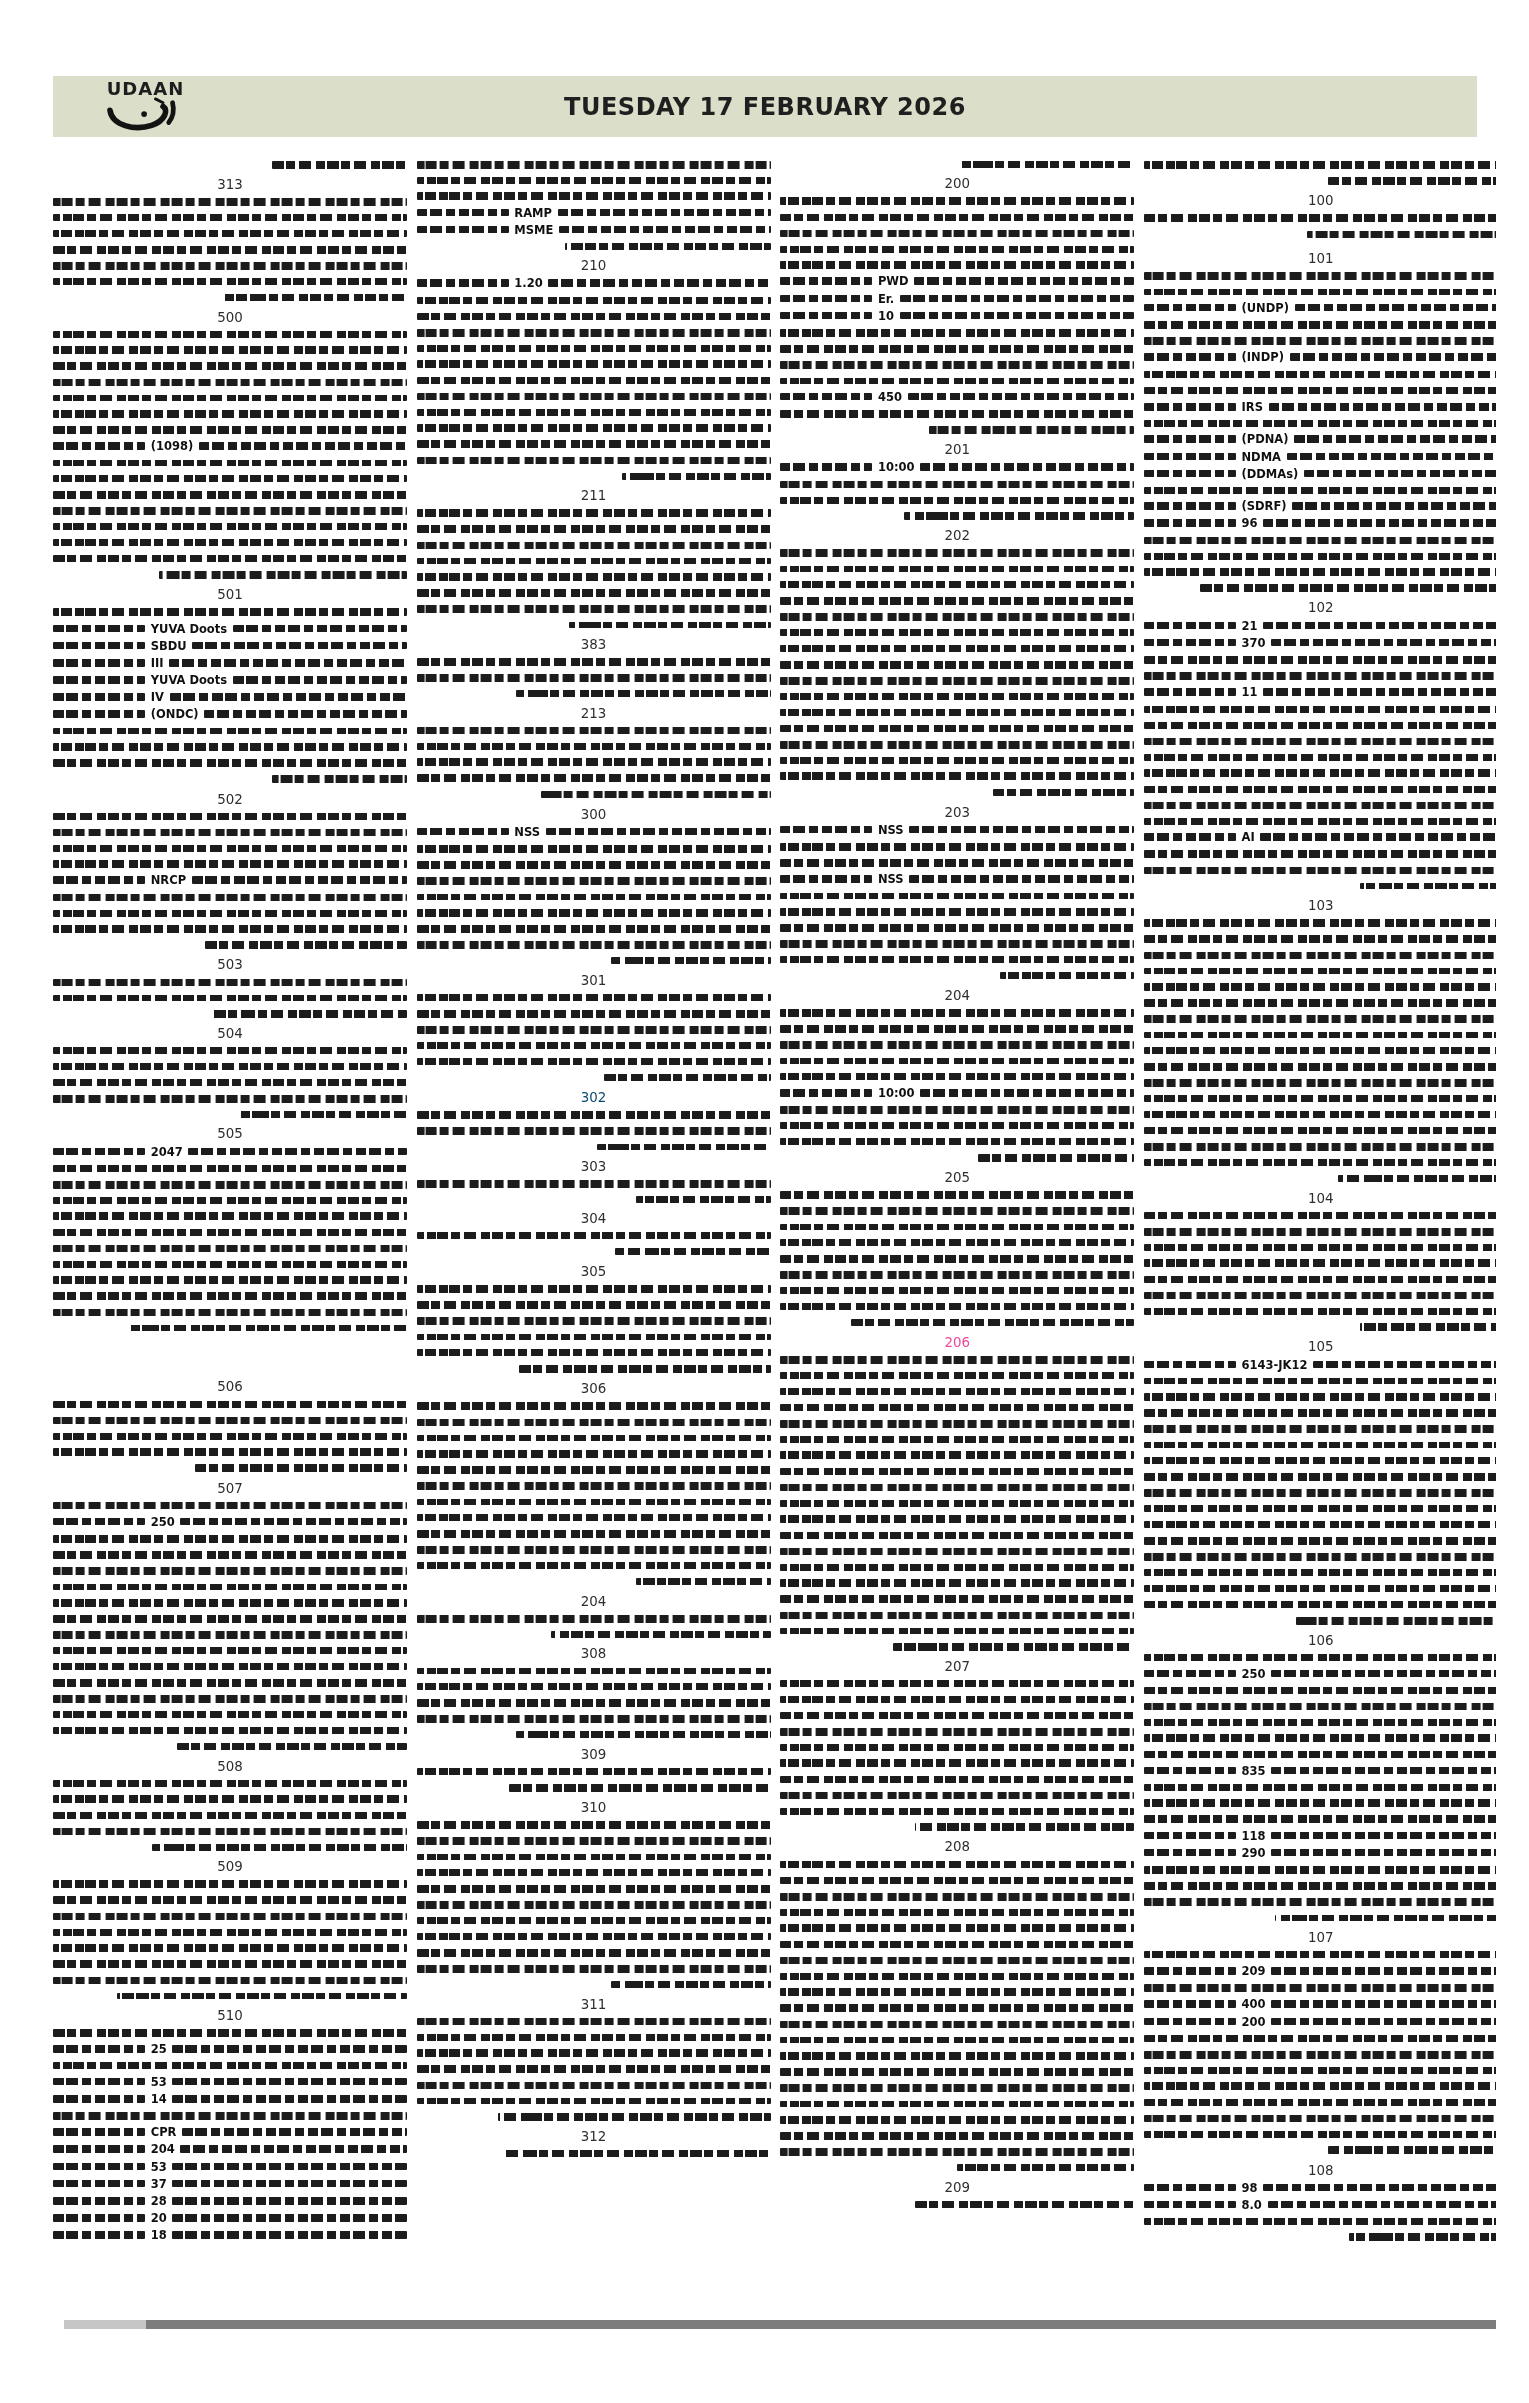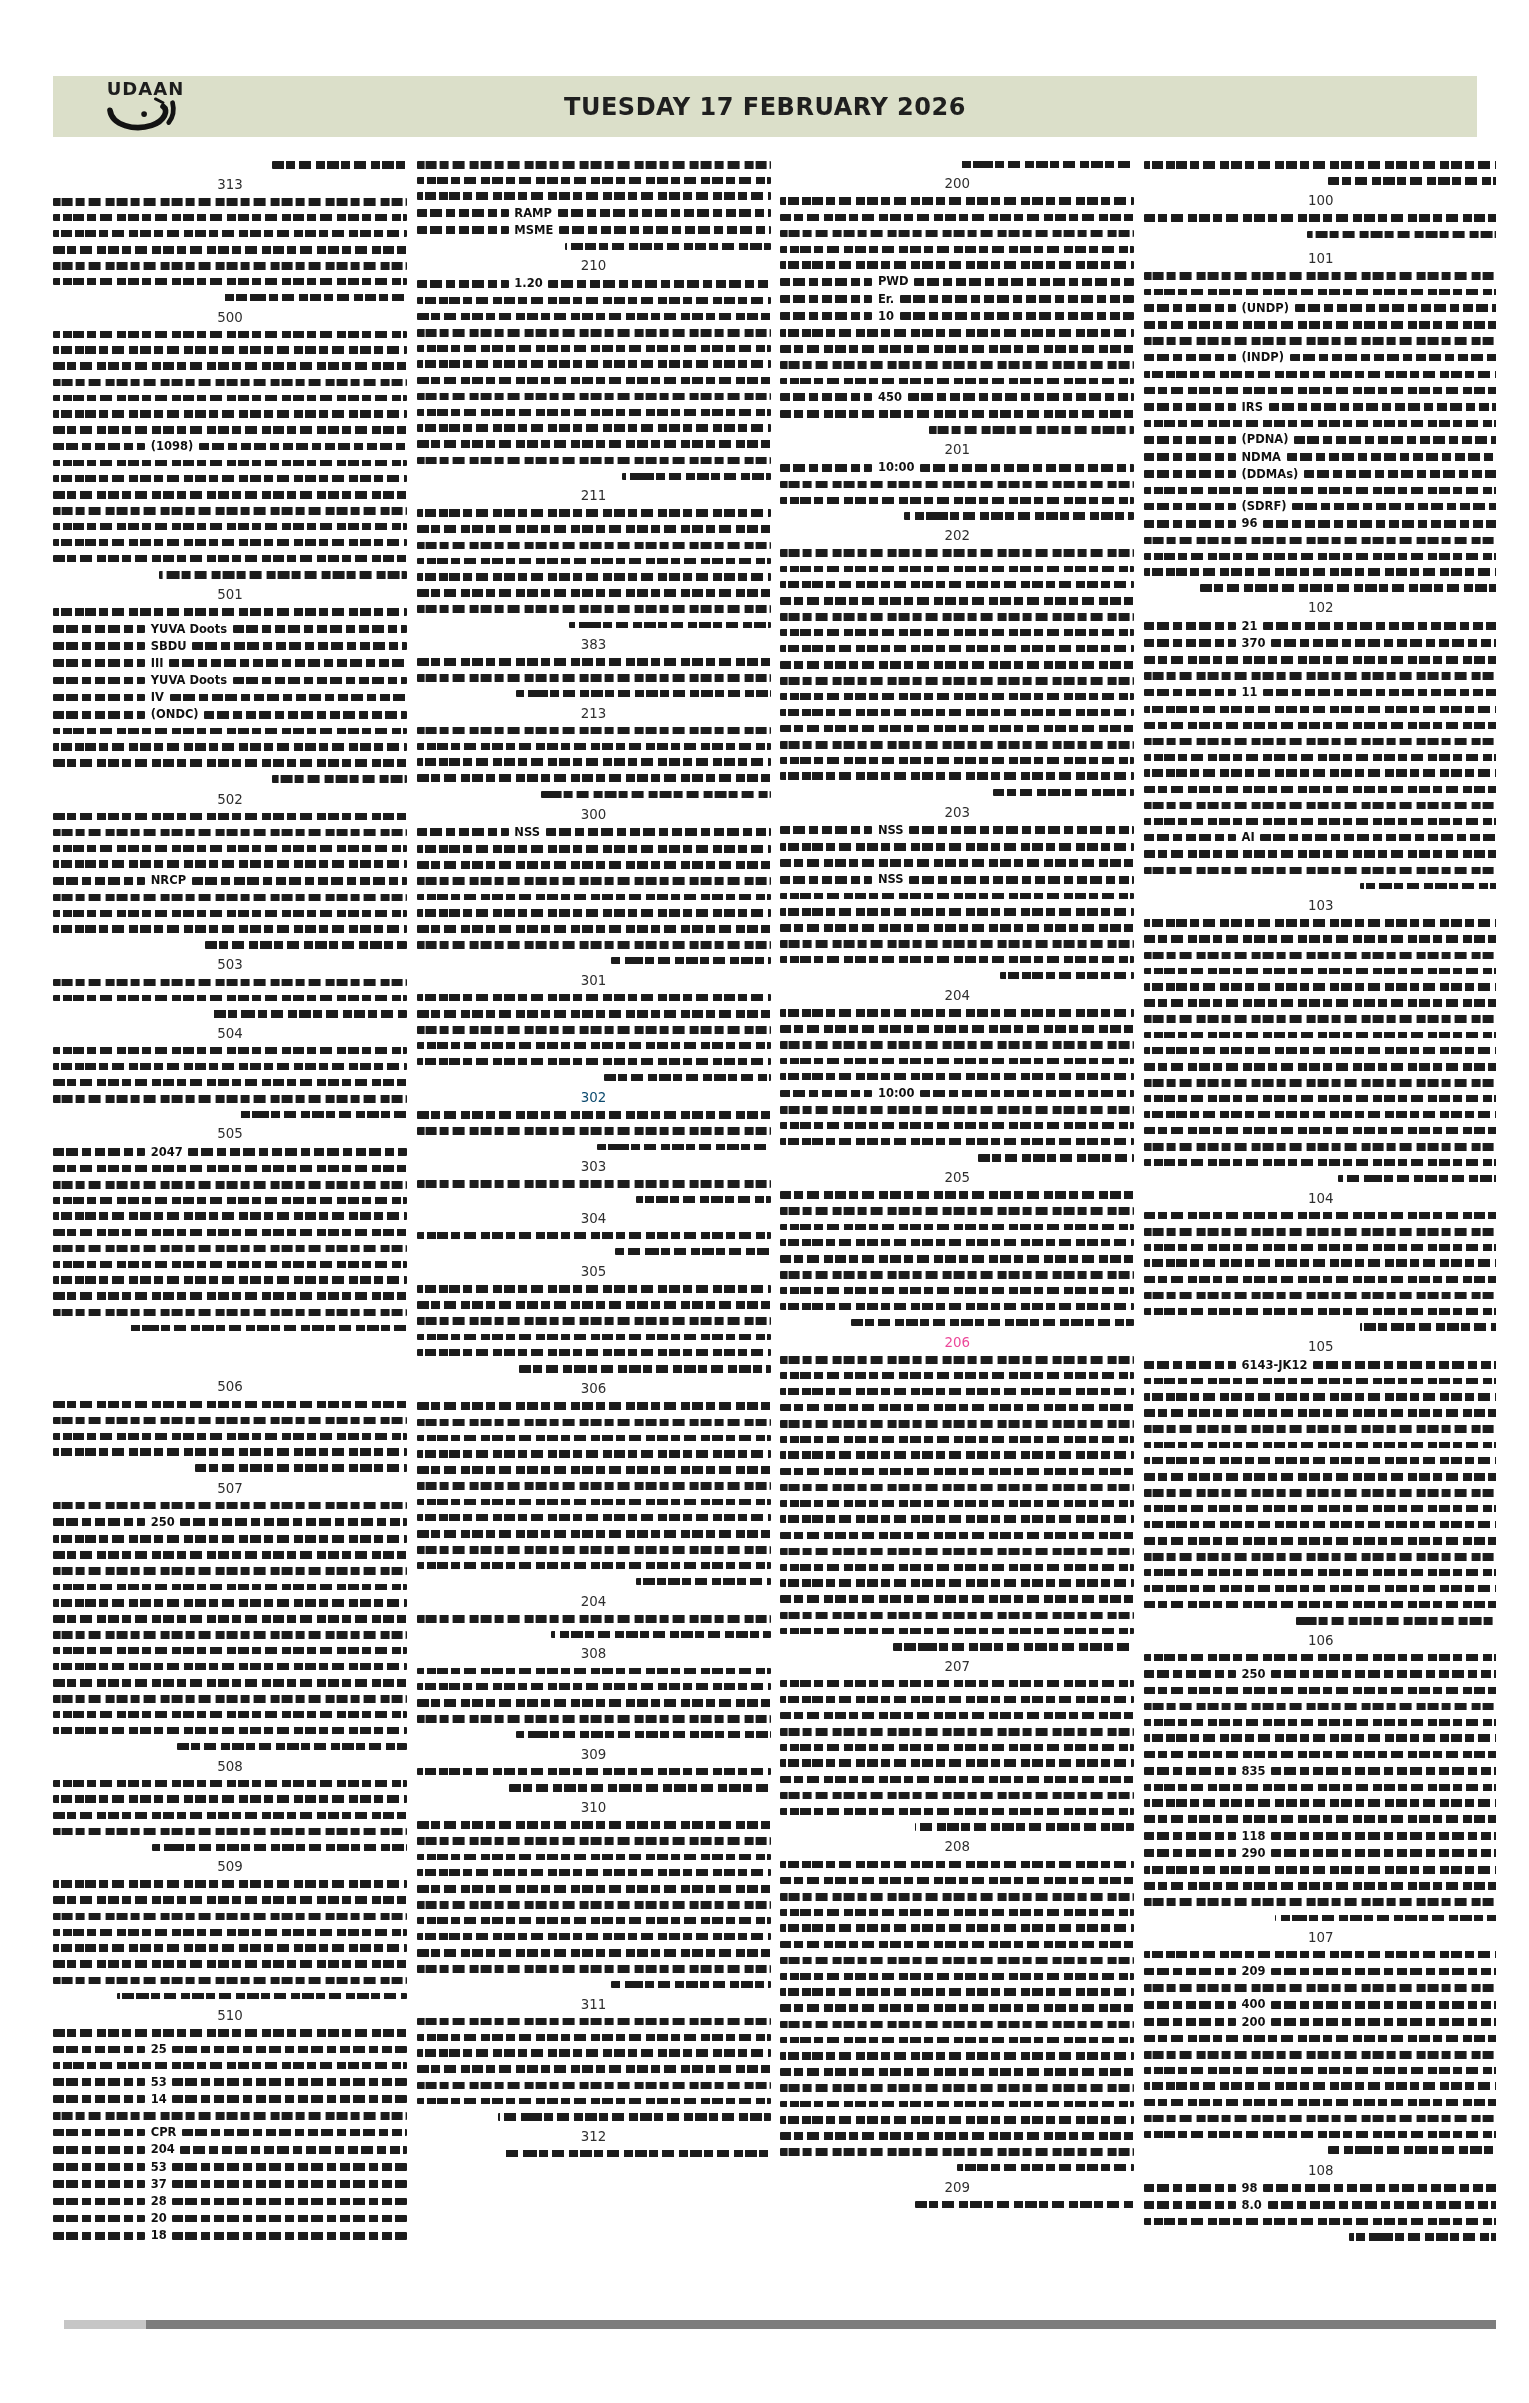--- a/index.html
+++ b/index.html
@@ -21,21 +21,21 @@
   
   .cols{position:absolute;left:53px;top:161px;width:1443px;height:2145px;display:flex;gap:9.6px;overflow:hidden;}
   .col{width:354px;min-width:354px;overflow:hidden;}
   .secnum{text-align:center;font-size:13.4px;color:#2e2e2e;height:16.3px;line-height:16.3px;margin:5.7px 0 4.8px;}
   .ln{height:7.6px;margin:0 0 8.6px;border-radius:1px;background:
       repeating-linear-gradient(90deg,#1c1c1c 0 11.5px,rgba(0,0,0,0) 11.5px 14.3px,#1c1c1c 14.3px 23px,rgba(0,0,0,0) 23px 27px,#1c1c1c 27px 39px,rgba(0,0,0,0) 39px 44px,#1c1c1c 44px 53px,rgba(0,0,0,0) 53px 55px);}
   .v1{background-position-x:8.6px;}
   .v2{background-position-x:20px;height:6.7px;}
   .v3{background-position-x:32px;}
   .short{margin-left:auto;}
-  .fragln{display:flex;direction:rtl;align-items:center;height:8.6px;margin:0 0 8.6px;gap:5.7px;}
+  .fragln{display:flex;direction:rtl;height:8.6px;margin:0 0 8.6px;gap:5.7px;}
   .fragln .fill{flex:1 1 auto;height:7.6px;border-radius:1px;background:
       repeating-linear-gradient(90deg,#1c1c1c 0 10.5px,rgba(0,0,0,0) 10.5px 13.4px,#1c1c1c 13.4px 25px,rgba(0,0,0,0) 25px 29px,#1c1c1c 29px 38px,rgba(0,0,0,0) 38px 42px);}
   .fragln .fill.b{flex:0 0 26%;}
   .fragln .t{font-weight:700;font-size:11.5px;line-height:8.6px;color:#101010;direction:ltr;white-space:nowrap;}
   
   .foot-light{position:absolute;left:64px;top:2320px;width:82px;height:8.6px;background:#c6c6c6;}
   .foot-dark{position:absolute;left:146px;top:2320px;width:1350px;height:8.6px;background:#7d7d7d;}
 </style>
 </head>
 <body>

